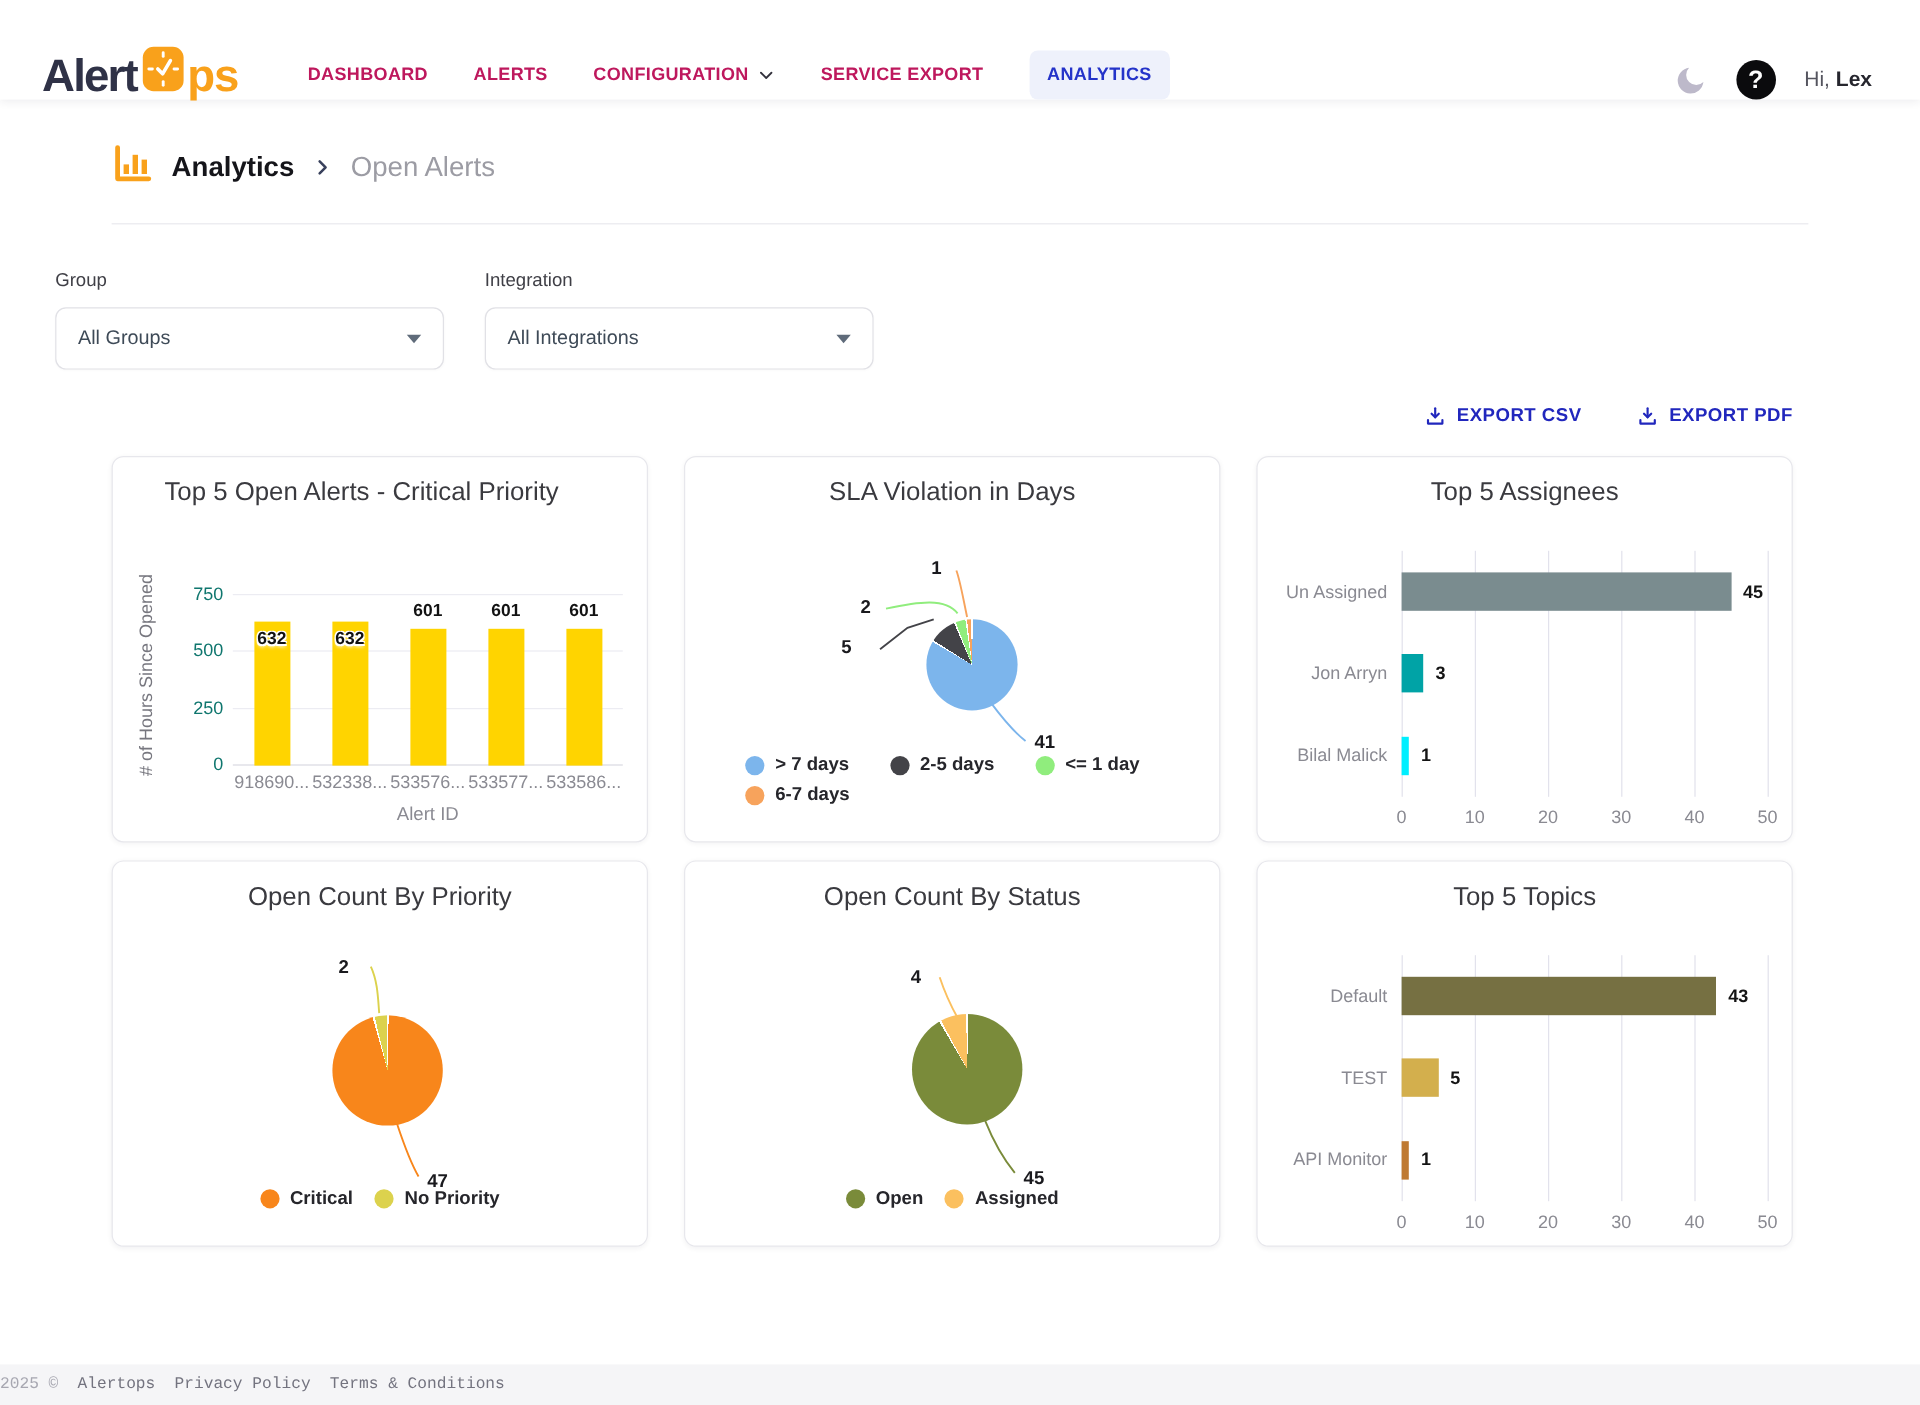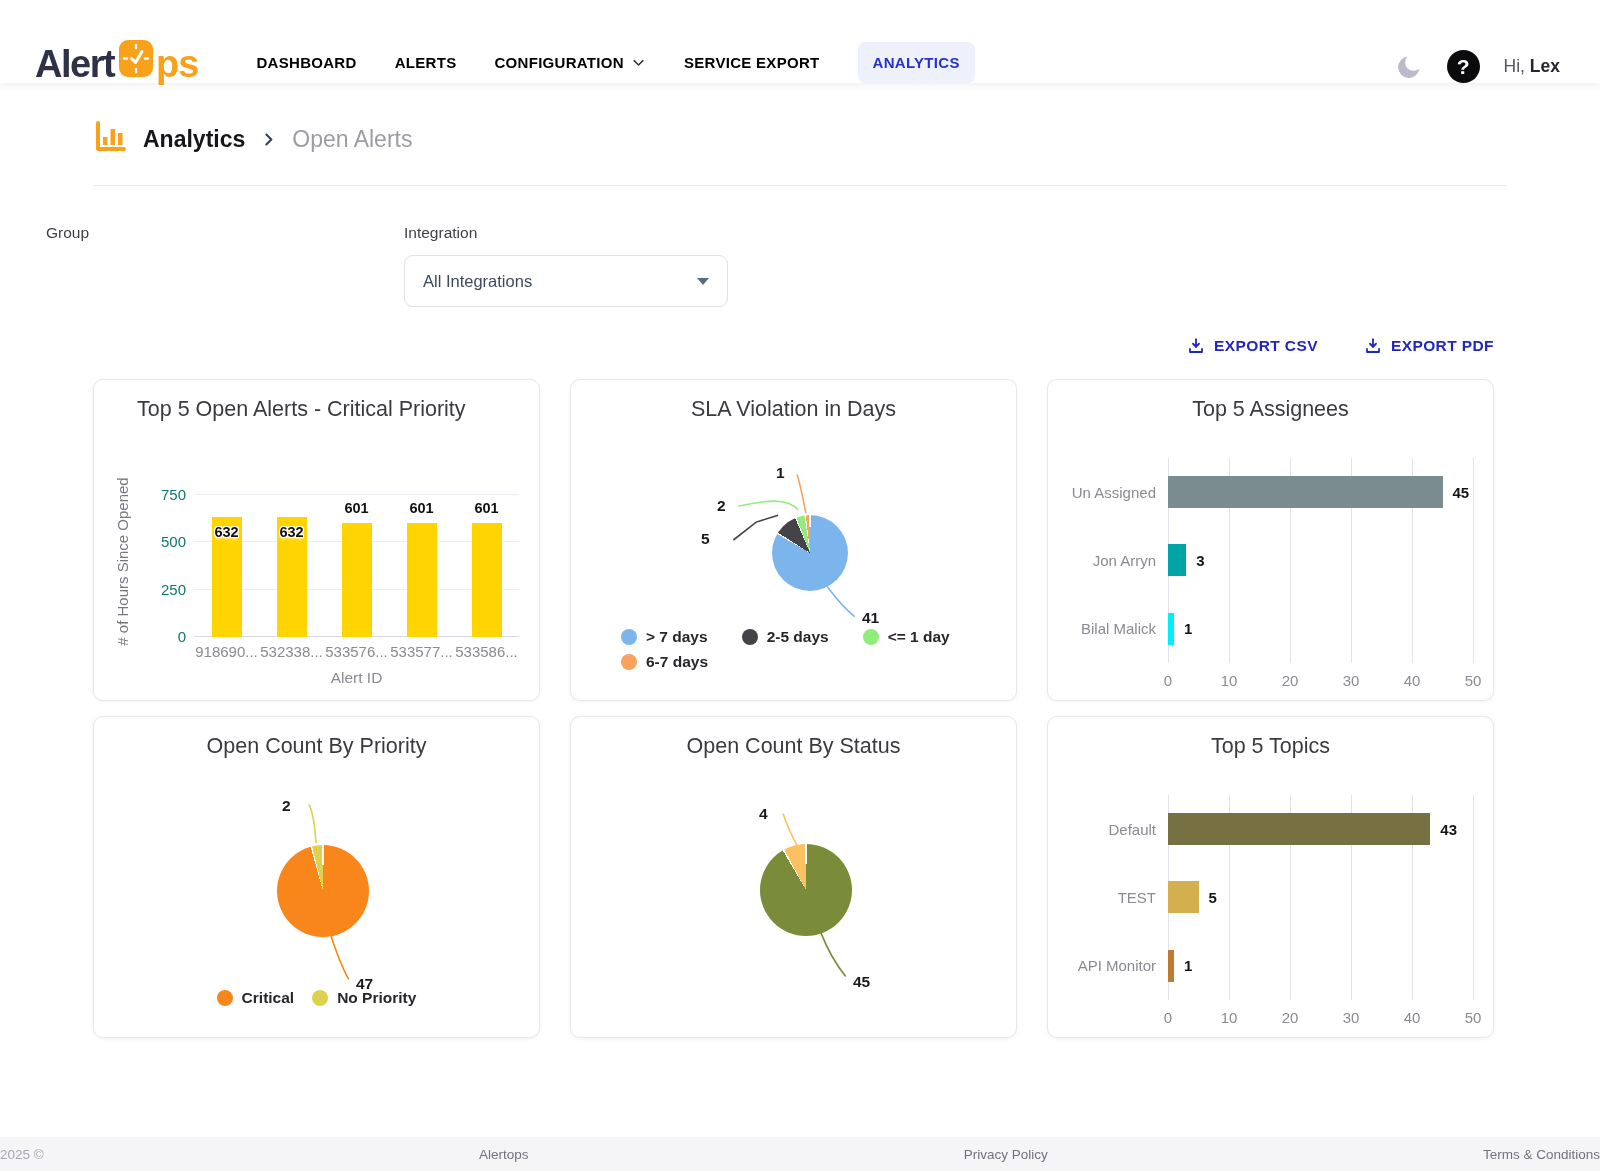--- a/index.html
+++ b/index.html
@@ -9,21 +9,21 @@
     background:#ffffff; font-family:"Liberation Sans", sans-serif; color:#222;
   }
   
   .topbar { height:83px; background:#fff; display:flex; align-items:flex-end;
     padding:0 40px 0 35px; box-shadow:0 2px 7px rgba(40,40,60,.08); position:relative; z-index:5; }
   .logo { display:flex; align-items:flex-end; gap:1px; cursor:pointer; }
   .logo-alert { font-size:38px; font-weight:700; color:#2F3247; letter-spacing:-1.5px; line-height:1; }
   .logo-clock { margin:0 1px 0 3px; }
   .logo-ps { font-size:38px; font-weight:700; color:#F9A11B; letter-spacing:-1px; line-height:1; }
   .main-nav { display:flex; align-items:center; gap:38px; margin-left:58px; }
-  .nav-link { font-size:15px; font-weight:700; letter-spacing:.3px; color:#000000; text-decoration:none;
+  .nav-link { font-size:15px; font-weight:700; letter-spacing:.3px; color:#be185d; text-decoration:none;
     display:flex; align-items:center; gap:7px; cursor:pointer; }
   .nav-link.active { background:#EEF1FB; color:#2433C9; padding:12px 15px; border-radius:7px; }
   .topbar-right { margin-left:auto; display:flex; align-items:center; gap:24px; }
   .icon-btn { cursor:pointer; display:flex; align-items:center; justify-content:center; }
   .help-circle { width:33px; height:33px; border-radius:50%; background:#0B0B0D; color:#fff;
     font-size:21px; font-weight:700; display:flex; align-items:center; justify-content:center; }
   .greeting { font-size:17.5px; color:#55555F; }
   .greeting b { color:#26262E; }
   
   .breadcrumb { display:flex; align-items:center; gap:15px; margin:37px 93px 0; }
@@ -84,21 +84,21 @@
   .pie { position:absolute; border-radius:50%; }
   .leaders { position:absolute; inset:0; width:100%; height:100%; pointer-events:none; }
   .pie-val { position:absolute; font-size:15.5px; font-weight:700; color:#1A1A1E; }
   .legend { position:absolute; display:flex; flex-wrap:wrap; column-gap:34px; row-gap:7px; }
   .legend.sla { left:50px; top:248px; width:352px; }
   .legend.center-two { left:0; right:0; top:272px; justify-content:center; column-gap:18px; }
   .legend-item { display:flex; align-items:center; gap:9px; font-size:15.5px; font-weight:700; color:#26262B; }
   .legend-dot { width:16px; height:16px; border-radius:50%; flex:0 0 auto; }
   
   .footer { position:absolute; left:0; right:0; bottom:0; height:34px; background:#F5F5F7;
-    display:flex; align-items:center; justify-content:space-between; gap:16px; font-size:13.5px; }
+    display:flex; align-items:center; justify-content:flex-start; gap:16px; font-size:13.5px;font-family:Liberation Mono, monospace; }
   .footer .muted { color:#A7A7B1; }
   .footer a { color:#73737F; text-decoration:none; cursor:pointer; }
 </style>
 </head>
 <body>
 
 <header class="topbar">
   <div class="logo">
     <span class="logo-alert">Alert</span>
     <span class="logo-clock">
@@ -154,20 +154,24 @@
   <svg width="17" height="17" viewBox="0 0 24 24">
       <polyline points="9,5 16,12 9,19" fill="none" stroke="#39415C" stroke-width="3" stroke-linecap="round" stroke-linejoin="round"></polyline>
     </svg>
   <span class="bc-page">Open Alerts</span>
 </div>
 <div class="divider"></div>
 
 <div class="filters">
   <div class="filter">
     <span class="filter-label">Group</span>
+    <div class="filter-select">
+      <span>All Groups</span>
+      <span class="caret"></span>
+    </div>
   </div>
   <div class="filter">
     <span class="filter-label">Integration</span>
     <div class="filter-select">
       <span>All Integrations</span>
       <span class="caret"></span>
     </div>
   </div>
 </div>
 
@@ -334,20 +338,30 @@
 
   <section class="card">
     <h2 class="card-title">Open Count By Status</h2>
     <div class="pie" style="left: 189px; top: 127px; width: 92px; height: 92px; background: conic-gradient(rgb(255, 255, 255) 0deg, rgb(255, 255, 255) 1.1deg, rgb(122, 139, 58) 1.1deg, rgb(122, 139, 58) 329.512deg, rgb(255, 255, 255) 329.512deg, rgb(255, 255, 255) 330.612deg, rgb(255, 255, 255) 330.612deg, rgb(255, 255, 255) 331.712deg, rgb(251, 192, 95) 331.712deg, rgb(251, 192, 95) 358.9deg, rgb(255, 255, 255) 358.9deg, rgb(255, 255, 255) 360deg);"></div>
     <svg class="leaders" viewBox="0 0 447 322">
       <path d="M213,97 C218,112 223,122 228,131" fill="none" stroke="#FBC05F" stroke-width="1.6"></path>
       <path d="M251,217 C259,237 267,250 276,261" fill="none" stroke="#7A8B3A" stroke-width="1.6"></path>
     </svg>
     <span class="pie-val" style="left:188px;top:88px;">4</span>
     <span class="pie-val" style="left:282px;top:256px;">45</span>
+    <div class="legend center-two">
+        <div class="legend-item">
+          <span class="legend-dot" style="background: rgb(122, 139, 58);"></span>
+          <span>Open</span>
+        </div>
+        <div class="legend-item">
+          <span class="legend-dot" style="background: rgb(251, 192, 95);"></span>
+          <span>Assigned</span>
+        </div>
+      </div>
   </section>
 
   <section class="card">
     <h2 class="card-title">Top 5 Topics</h2>
     <div class="hbar-cats">
         <div class="hbar-cat">Default</div>
         <div class="hbar-cat">TEST</div>
         <div class="hbar-cat">API Monitor</div>
       </div>
     <div class="hbar-plot">

